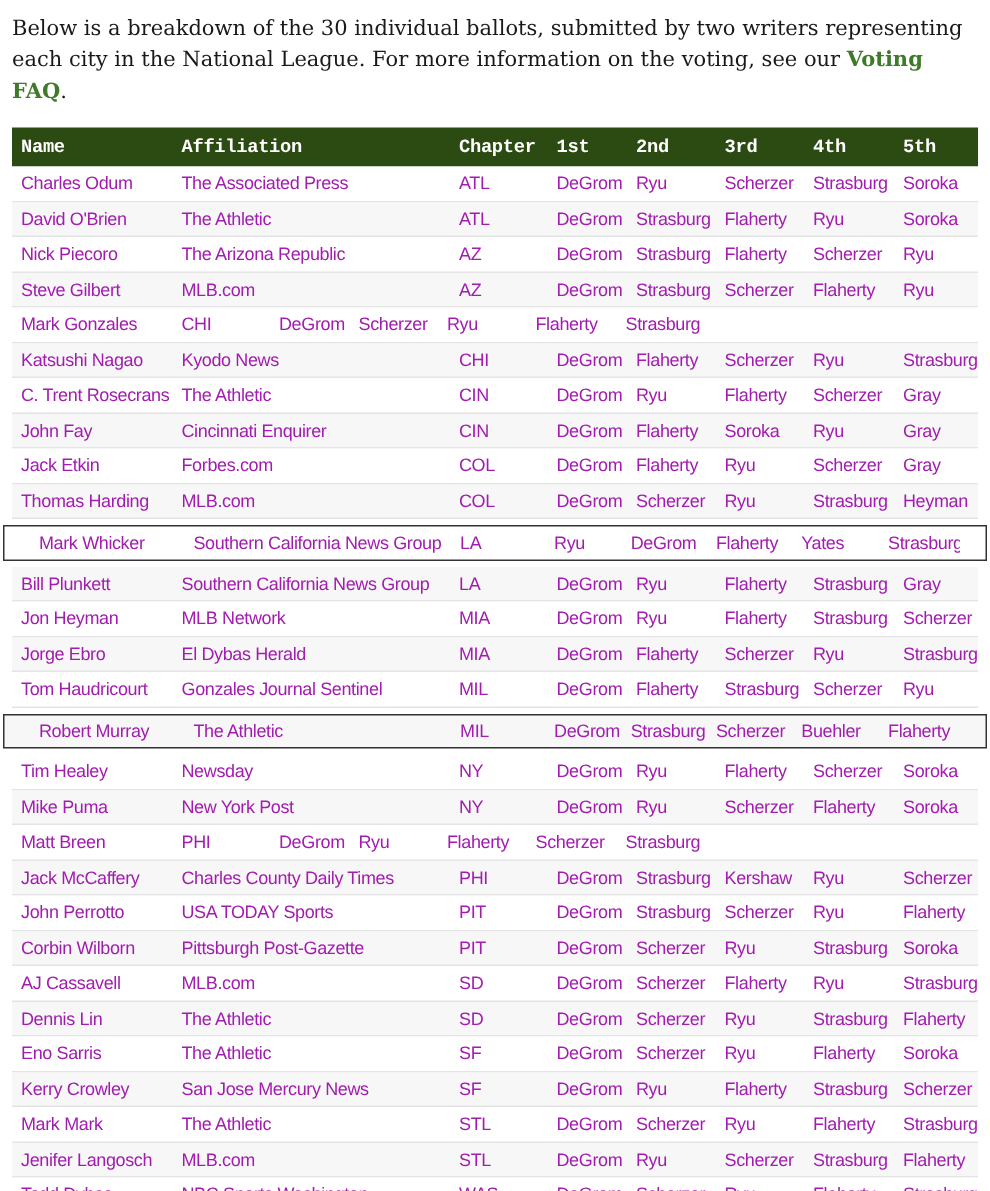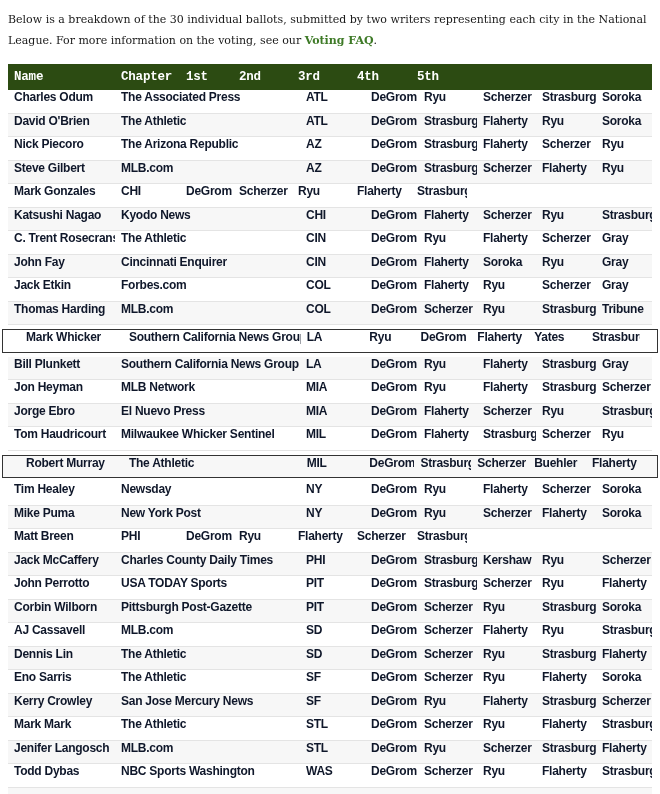--- a/index.html
+++ b/index.html
@@ -2,32 +2,32 @@
 <html><head>
 <meta charset="utf-8">
 <style>
   html,body{margin:0;padding:0;background:#ffffff;}
   .page{
     width:660px;height:794px;background:#ffffff;overflow:hidden;
     font-family:"Liberation Sans",sans-serif;position:relative;box-sizing:border-box;
   }
   .intro{
     margin:9px 8px 0 8px;width:644px;
-    font-family:"DejaVu Serif",serif;font-size:11px;line-height:21px;color:#191919;
+    font-family:"DejaVu Serif",serif;font-size:14px;line-height:21px;color:#191919;
   }
   .faq-link{color:#3e7a27;font-weight:bold;text-decoration:none;cursor:pointer;}
   .ballots-table{margin:13px 8px 0 8px;width:644px;}
   .thead{
     display:flex;background:#2c4b12;color:#ffffff;height:26px;align-items:center;
     font-weight:bold;font-size:12.5px;letter-spacing:-0.2px;font-family:Liberation Mono, monospace;
   }
   .row{
-    display:flex;height:23.5px;box-sizing:border-box;
+    display:flex;height:23.5px;align-items:center;box-sizing:border-box;
     border-bottom:1px solid #e4e4e4;background:#ffffff;
-    font-weight:bold;font-size:12px;letter-spacing:-0.25px;color:#0f172a;
+    font-weight:normal;font-size:12px;letter-spacing:-0.25px;color:#a21caf;
   }
   .row.alt{background:#f7f7f7;}
   .row.hl{
     margin:4px -6px;padding:0 17px;
     border:1px solid #333333;
   }
   .cell{box-sizing:border-box;padding-left:6px;white-space:nowrap;overflow:hidden;}
   .c0{width:107px;}
   .c1{width:185px;}
   .c2{width:65px;}
@@ -39,20 +39,21 @@
 </style>
 </head>
 <body>
 
 <div class="page">
   <p class="intro"><span>Below is a breakdown of the 30 individual ballots, submitted by two writers representing each city in the National League. For more information on the voting, see our </span><a class="faq-link">Voting FAQ</a><span>.</span></p>
 
   <div class="ballots-table">
     <div class="thead" id="thead">
         <div class="cell c0">Name</div>
+        <div class="cell c1">Affiliation</div>
         <div class="cell c2">Chapter</div>
         <div class="cell c3">1st</div>
         <div class="cell c4">2nd</div>
         <div class="cell c5">3rd</div>
         <div class="cell c6">4th</div>
         <div class="cell c7">5th</div>
       </div>
     <div id="tbody">
         <div class="row">
           <div class="cell c0">Charles Odum</div>
@@ -144,21 +145,21 @@
           <div class="cell c7">Gray</div>
         </div>
         <div class="row alt">
           <div class="cell c0">Thomas Harding</div>
           <div class="cell c1">MLB.com</div>
           <div class="cell c2">COL</div>
           <div class="cell c3">DeGrom</div>
           <div class="cell c4">Scherzer</div>
           <div class="cell c5">Ryu</div>
           <div class="cell c6">Strasburg</div>
-          <div class="cell c7">Tribune</div>
+          <div class="cell c7">Heyman</div>
         </div>
         <div class="row hl">
           <div class="cell c0">Mark Whicker</div>
           <div class="cell c1">Southern California News Group</div>
           <div class="cell c2">LA</div>
           <div class="cell c3">Ryu</div>
           <div class="cell c4">DeGrom</div>
           <div class="cell c5">Flaherty</div>
           <div class="cell c6">Yates</div>
           <div class="cell c7">Strasburg</div>
@@ -178,31 +179,31 @@
           <div class="cell c1">MLB Network</div>
           <div class="cell c2">MIA</div>
           <div class="cell c3">DeGrom</div>
           <div class="cell c4">Ryu</div>
           <div class="cell c5">Flaherty</div>
           <div class="cell c6">Strasburg</div>
           <div class="cell c7">Scherzer</div>
         </div>
         <div class="row alt">
           <div class="cell c0">Jorge Ebro</div>
-          <div class="cell c1">El Nuevo Press</div>
+          <div class="cell c1">El Dybas Herald</div>
           <div class="cell c2">MIA</div>
           <div class="cell c3">DeGrom</div>
           <div class="cell c4">Flaherty</div>
           <div class="cell c5">Scherzer</div>
           <div class="cell c6">Ryu</div>
           <div class="cell c7">Strasburg</div>
         </div>
         <div class="row">
           <div class="cell c0">Tom Haudricourt</div>
-          <div class="cell c1">Milwaukee Whicker Sentinel</div>
+          <div class="cell c1">Gonzales Journal Sentinel</div>
           <div class="cell c2">MIL</div>
           <div class="cell c3">DeGrom</div>
           <div class="cell c4">Flaherty</div>
           <div class="cell c5">Strasburg</div>
           <div class="cell c6">Scherzer</div>
           <div class="cell c7">Ryu</div>
         </div>
         <div class="row alt hl">
           <div class="cell c0">Robert Murray</div>
           <div class="cell c1">The Athletic</div>

